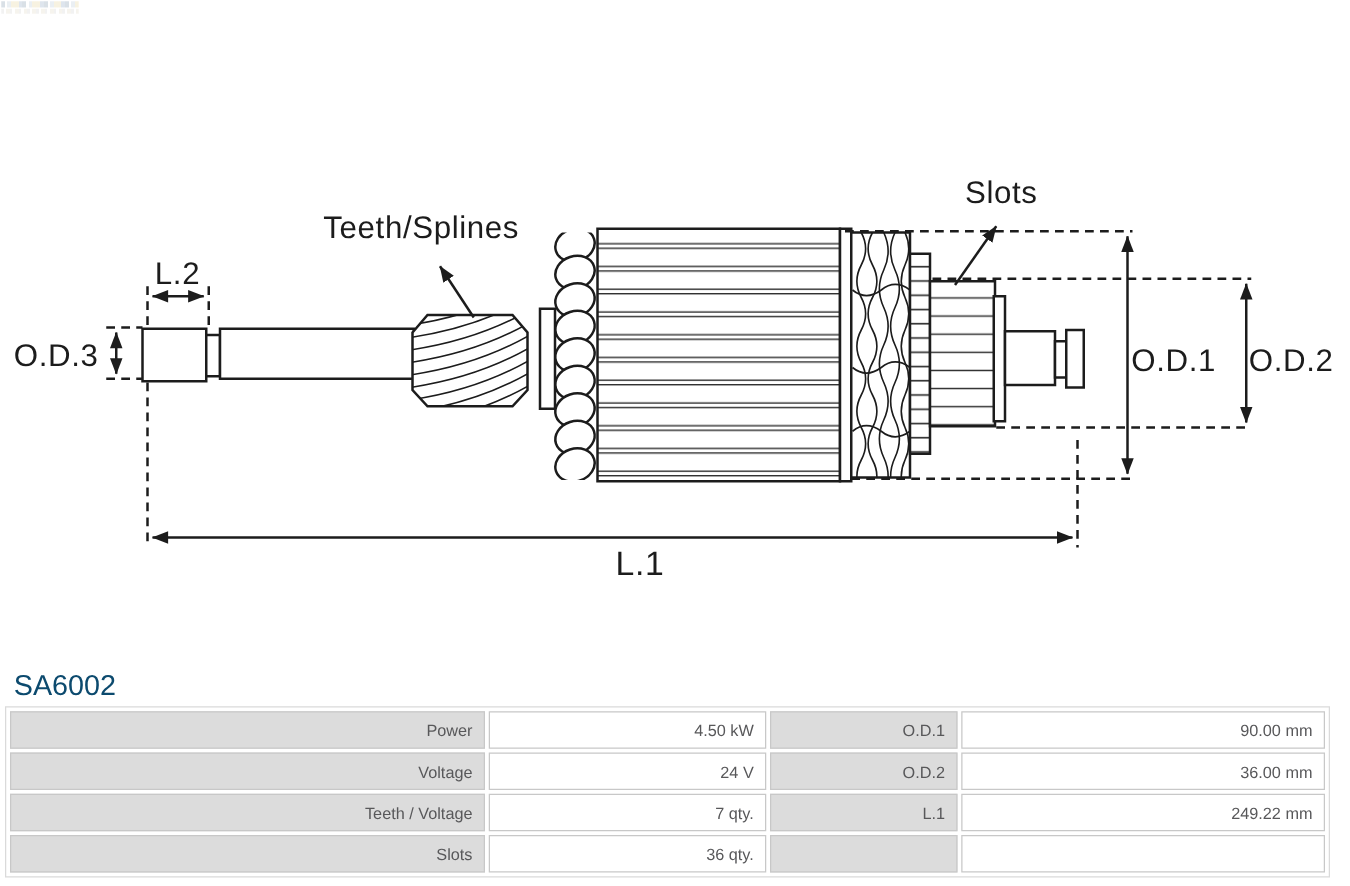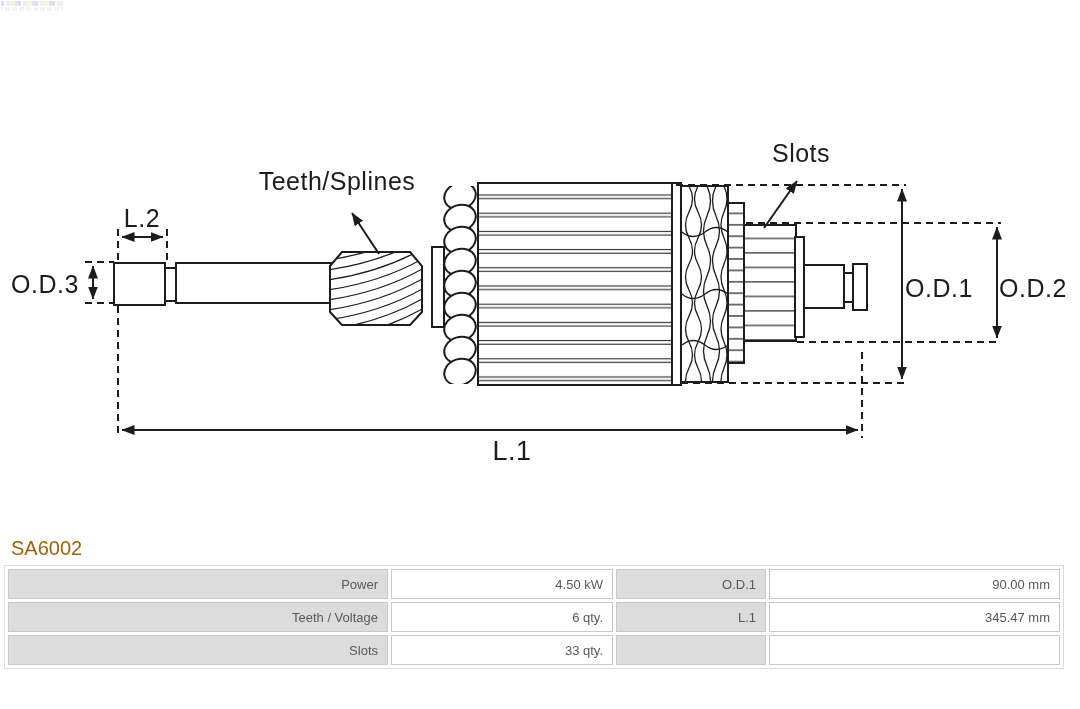--- a/index.html
+++ b/index.html
@@ -14,21 +14,21 @@
          #ececec 0 2px,#ffffff 2px 4px,#f2efe6 4px 7px);}
 
   svg.drawing{display:block;}
   .thin{stroke:#1c1c1c;stroke-width:1.3;fill:none;}
   .shape{stroke:#1c1c1c;stroke-width:2;fill:#ffffff;}
   .dash{stroke:#1c1c1c;stroke-width:2;fill:none;stroke-dasharray:7 5;}
   .dim{stroke:#1c1c1c;stroke-width:2;fill:none;}
   .dlabel{font-family:"Liberation Sans",sans-serif;font-size:25px;fill:#1c1c1c;letter-spacing:.5px;}
   .dlabel.big{font-size:27px;}
 
-  .part-number{margin:18px 0 6px 11px;font-size:20px;line-height:21px;font-weight:500;color:#a16207;}
+  .part-number{margin:18px 0 6px 11px;font-size:23px;line-height:21px;font-weight:500;color:#0c4a6e;}
 
   table.specs{border-collapse:separate;border-spacing:3px;margin-left:4px;width:1060px;
               border:1px solid #dadada;font-size:13px;color:#58585a;}
   table.specs td{border:1px solid #c8c8c8;height:26px;padding:1px 9px;text-align:right;
                  vertical-align:middle;white-space:nowrap;}
   td.lbl{background:#dcdcdc;}
   td.val{background:#ffffff;}
 </style>
 </head>
 <body>
@@ -194,27 +194,33 @@
         <col>
     </colgroup>
     <tbody>
       <tr>
         <td class="lbl">Power</td>
         <td class="val">4.50 kW</td>
         <td class="lbl">O.D.1</td>
         <td class="val">90.00 mm</td>
       </tr>
       <tr>
+        <td class="lbl">Voltage</td>
+        <td class="val">24 V</td>
+        <td class="lbl">O.D.2</td>
+        <td class="val">36.00 mm</td>
+      </tr>
+      <tr>
         <td class="lbl">Teeth / Voltage</td>
-        <td class="val">6 qty.</td>
+        <td class="val">7 qty.</td>
         <td class="lbl">L.1</td>
-        <td class="val">345.47 mm</td>
+        <td class="val">249.22 mm</td>
       </tr>
       <tr>
         <td class="lbl">Slots</td>
-        <td class="val">33 qty.</td>
+        <td class="val">36 qty.</td>
         <td class="lbl"></td>
         <td class="val"></td>
       </tr>
     </tbody>
   </table>
 
 </div>
 
 </body></html>

